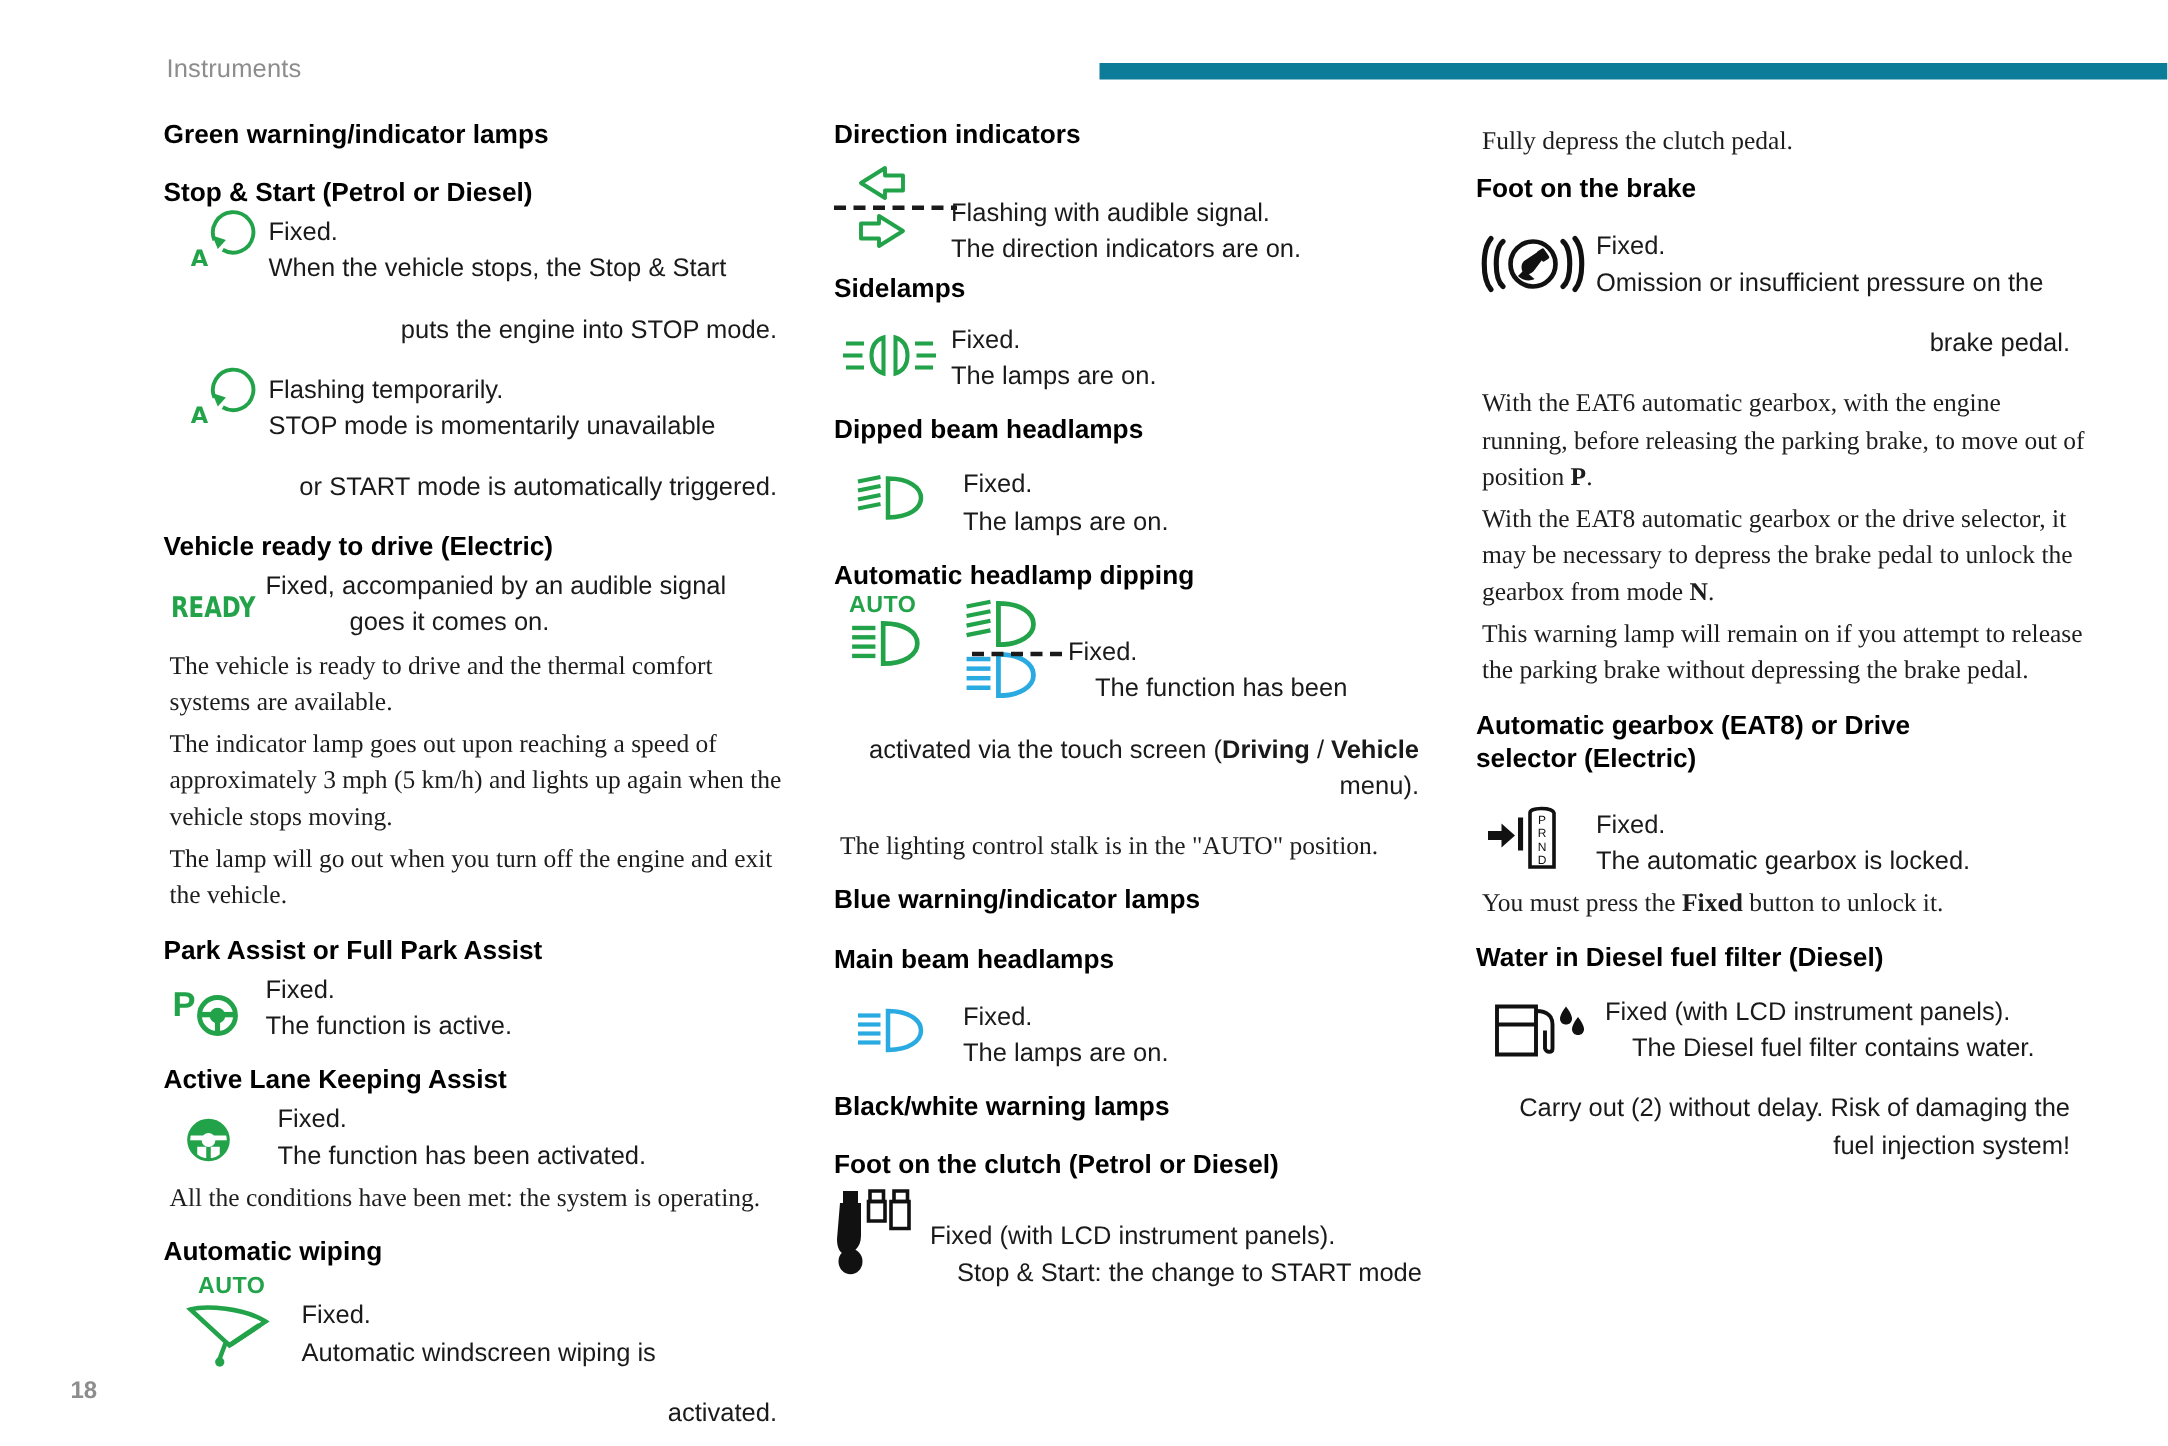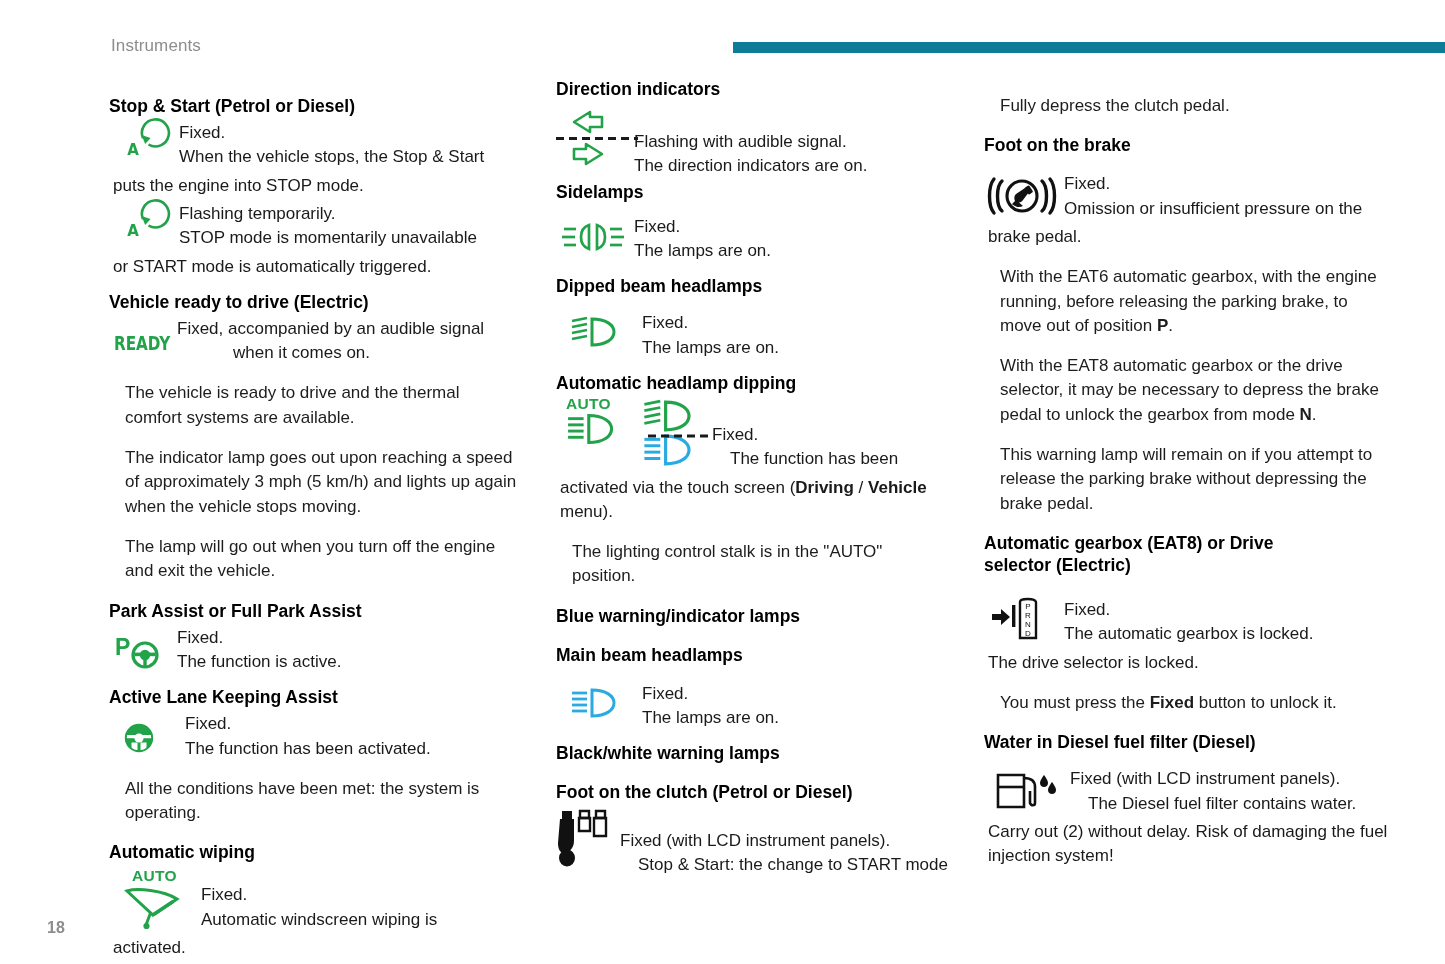--- a/index.html
+++ b/index.html
@@ -39,36 +39,37 @@
   .col.c3 { margin-left:22px; width:412px; }
 
   h3.sec {
     font-size:17.5px; font-weight:bold; color:#000;
     margin:0 0 3px 0; line-height:1.26;
   }
   .sec.spaced { margin-top:17px; }
   .sec.tight  { margin-top:12px; }
 
   p.body {
-    font-size:17px; line-height:24.3px; margin:16px;
+    font-size:17px; line-height:24.3px; margin:4px;
     color:#1d1d1d;
+    font-family:Liberation Serif, serif;
   }
   p.body b { font-weight:bold; }
 
   
   .entry { display:flex; align-items:flex-start; margin-top:4px; }
   .entry .icon-cell {
     flex:0 0 auto;
     display:flex; align-items:flex-start; justify-content:flex-start;
   }
   .entry .txt-cell { flex:1 1 auto; }
   .entry .txt-cell p { font-size:17px; line-height:24.3px; margin:0; }
 
   
-  .runon { font-size:17px; line-height:24.3px; margin:4px; }
+  .runon { font-size:17px; line-height:24.3px; margin:16px;text-align:right; }
 
   svg { display:block; overflow:visible; }
 
   .ready-word {
     color:#22a34a; font-weight:bold; font-size:19px;
     font-family:"DejaVu Sans", sans-serif;
     transform:scaleX(.80); transform-origin:left center;
     letter-spacing:0px; white-space:nowrap;
   }
   .auto-word {
@@ -81,20 +82,21 @@
 
 <div class="page-header">
   <div class="header-title">Instruments</div>
   <div class="header-bar"></div>
 </div>
 
 <div class="columns">
 
   <div class="col c1">
 
+    <h3 class="sec">Green warning/indicator lamps</h3>
 
     <h3 class="sec spaced">Stop &amp; Start (Petrol or Diesel)</h3>
 
     <div class="entry">
       <div class="icon-cell" style="width:62px; padding-top:12px; padding-left:8px;">
         <svg width="40" height="34" viewBox="0 0 40 34" aria-hidden="true">
           <g fill="none" stroke="#22a34a" stroke-width="2.6">
             <path d="M31.5 11.5 A13.5 13.5 0 1 0 26 5.2"></path>
           </g>
           <path d="M24.5 2.0 L33.6 5.0 L28.2 11.0 Z" fill="#22a34a"></path>
@@ -126,21 +128,21 @@
     <p class="runon">or START mode is automatically triggered.</p>
 
     <h3 class="sec tight">Vehicle ready to drive (Electric)</h3>
 
     <div class="entry">
       <div class="icon-cell" style="width:63px; padding-top:15px; padding-left:5px;">
         <span class="ready-word">READY</span>
       </div>
       <div class="txt-cell">
         <p>Fixed, accompanied by an audible signal</p>
-        <p style="padding-left:56px">when it comes on.</p>
+        <p style="padding-left:56px">goes it comes on.</p>
       </div>
     </div>
     <p class="body">The vehicle is ready to drive and the thermal comfort systems are available.</p>
     <p class="body">The indicator lamp goes out upon reaching a speed of approximately 3 mph (5 km/h) and lights up again when the vehicle stops moving.</p>
     <p class="body">The lamp will go out when you turn off the engine and exit the vehicle.</p>
 
     <h3 class="sec tight">Park Assist or Full Park Assist</h3>
 
     <div class="entry">
       <div class="icon-cell" style="width:62px; padding-top:9px; padding-left:6px;">
@@ -409,21 +411,20 @@
           <text x="38" y="24" font-family="Liberation Sans, sans-serif" font-size="8" fill="#111" text-anchor="middle">R</text>
           <text x="38" y="33" font-family="Liberation Sans, sans-serif" font-size="8" fill="#111" text-anchor="middle">N</text>
           <text x="38" y="42" font-family="Liberation Sans, sans-serif" font-size="8" fill="#111" text-anchor="middle">D</text>
         </svg>
       </div>
       <div class="txt-cell" style="padding-top:6px">
         <p>Fixed.</p>
         <p>The automatic gearbox is locked.</p>
       </div>
     </div>
-    <p class="runon">The drive selector is locked.</p>
     <p class="body"><span>You must press the </span><b>Fixed</b><span> button to unlock it.</span></p>
 
     <h3 class="sec tight">Water in Diesel fuel filter (Diesel)</h3>
 
     <div class="entry" style="margin-top:14px">
       <div class="icon-cell" style="width:76px; padding-top:2px; padding-left:10px;">
         <svg width="66" height="46" viewBox="0 0 66 46" aria-hidden="true">
 
           <path d="M4 6 h26 v32 h-26 z" fill="none" stroke="#111" stroke-width="2.6"></path>
           <line x1="4" y1="18" x2="30" y2="18" stroke="#111" stroke-width="2.6"></line>

